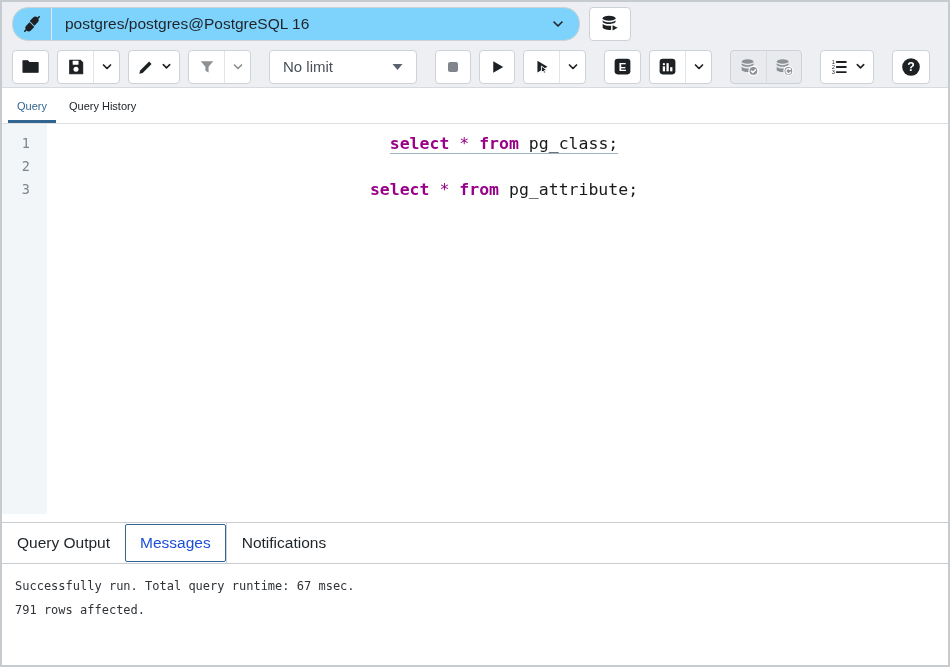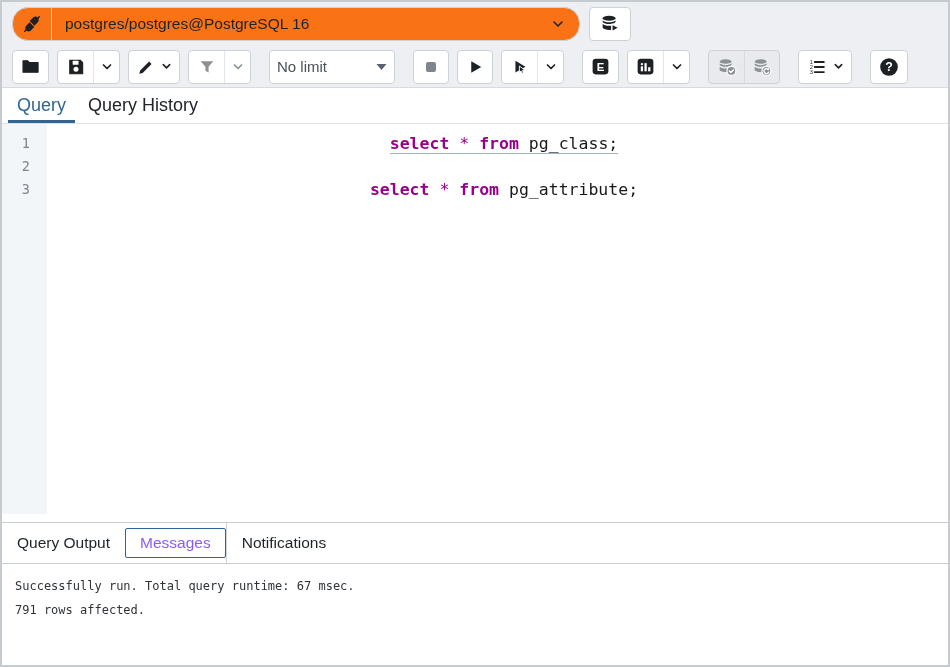--- a/index.html
+++ b/index.html
@@ -16,21 +16,21 @@
 
   
   .connection-bar {
     height: 44px; flex: 0 0 44px;
     background: #edeff2;
     display: flex; align-items: center;
     padding: 0 10px; gap: 9px;
   }
   .conn-group {
     width: 568px; height: 34px;
-    background: #f97316;
+    background: #7dd3fc;
     border: 1px solid #cdd2d8; border-radius: 16px;
     display: flex; align-items: stretch; overflow: hidden;
   }
   .conn-plug {
     width: 39px; display: flex; align-items: center; justify-content: center;
     border-right: 1px solid #e2e5e9;
   }
   .conn-select {
     flex: 1; display: flex; align-items: center; justify-content: space-between;
     padding: 0 14px 0 13px;
@@ -64,36 +64,36 @@
   .tb-seg + .tb-seg { border-left: 1px solid #e2e5e9; }
   .tb-group.gray .tb-seg + .tb-seg { border-left: 1px solid #d8dbdf; }
   .tb-seg.chev { min-width: 26px; padding: 0 4px; }
   .tb-btn {
     height: 34px; min-width: 36px;
     background: #fff; border: 1px solid #cdd2d8; border-radius: 4px;
     display: flex; align-items: center; justify-content: center; gap: 5px;
     padding: 0 7px; cursor: pointer;
   }
   .limit-select {
-    width: 126px; height: 34px;
+    width: 148px; height: 34px;
     background: #fff; border: 1px solid #cdd2d8; border-radius: 4px;
     display: flex; align-items: center; justify-content: space-between;
-    padding: 0 7px; font-size: 15px; color: #4a5159; cursor: pointer;
+    padding: 0 13px; font-size: 15px; color: #4a5159; cursor: pointer;
   }
   .gap-lg { width: 2px; }
 
   
   .tabbar {
     height: 36px; flex: 0 0 36px;
     background: #fff; border-bottom: 1px solid #dde0e4;
     display: flex; align-items: stretch; padding-left: 4px;
   }
   .tab {
     padding: 0 11px; display: flex; align-items: center;
-    font-size: 18px; color: #21262b; position: relative; cursor: pointer;
+    font-size: 11px; color: #21262b; position: relative; cursor: pointer;
   }
   .tab.active { color: #326690; }
   .tab.active::after {
     content: ""; position: absolute; left: 2px; right: 2px; bottom: 0;
     height: 3px; background: #326690;
   }
 
   
   .editor {
     height: 398px; flex: 0 0 398px;
@@ -132,23 +132,23 @@
     background: #fff;
     border-top: 1px solid #c9cdd2;
     border-bottom: 1px solid #c9cdd2;
     display: flex; align-items: center;
   }
   .out-tab {
     padding: 0 15px; font-size: 15.5px; color: #1f2428;
     display: flex; align-items: center; height: 100%; cursor: pointer;
   }
   .out-tab.focused {
-    height: 30px; margin: 1px 0;
+    height: 38px; margin: 1px 0;
     border: 1px solid #326690; border-radius: 2px;
-    color: #8b5cf6; padding: 0 14px;
+    color: #1d4ed8; padding: 0 14px;
   }
   .vsep { width: 1px; height: 100%; background: #cfd3d7; flex: 0 0 1px; }
 
   
   .messages-panel {
     flex: 1; background: #fff;
     padding: 10px 13px;
     font-family: "DejaVu Sans Mono", monospace;
     font-size: 12px; color: #2f3337; line-height: 24px;
   }

